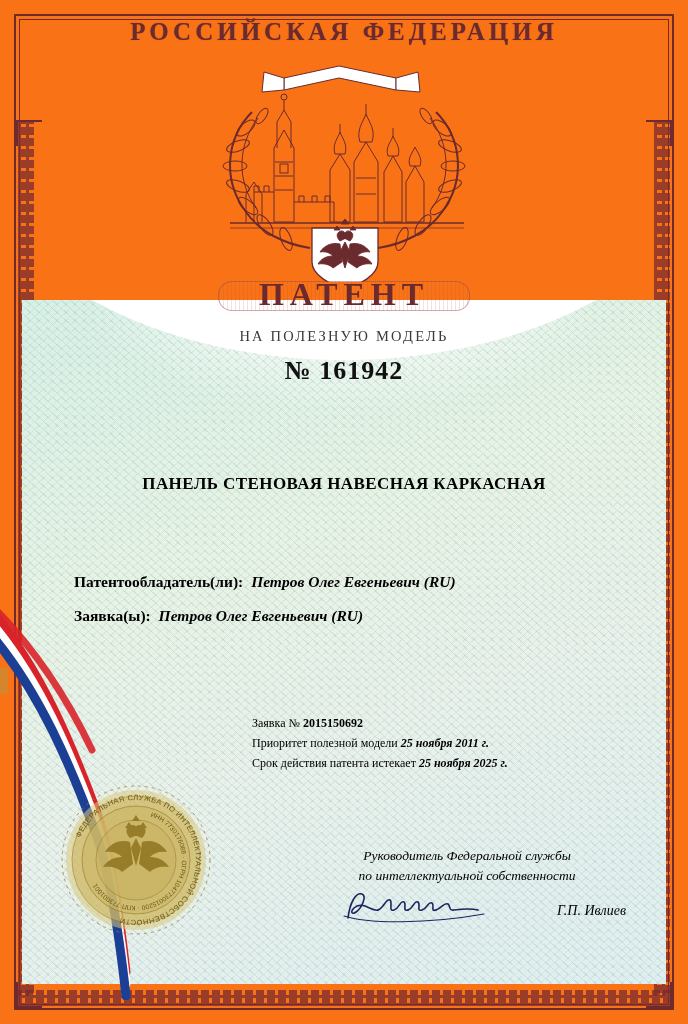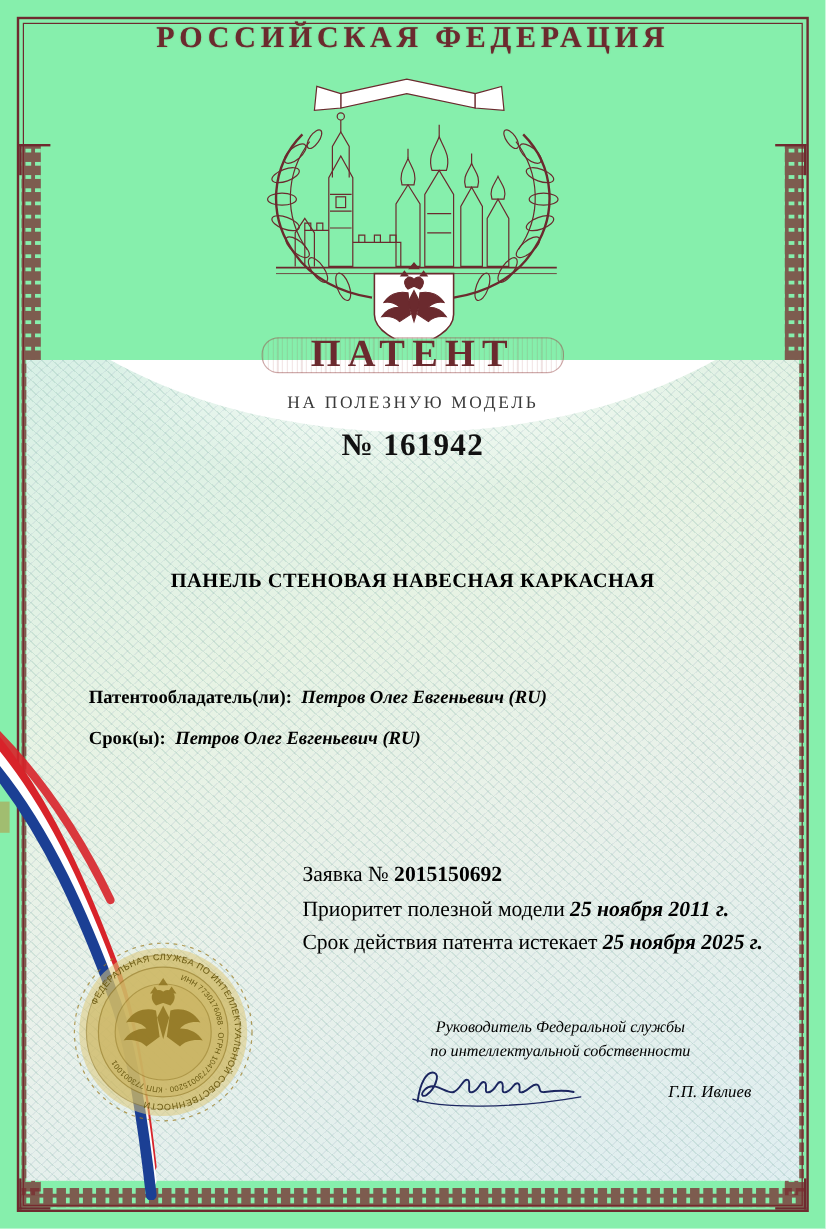--- a/index.html
+++ b/index.html
@@ -12,21 +12,21 @@
     height: 1024px;
     font-family: "Liberation Serif", serif;
     overflow: hidden;
   }
 
   
   .page {
     position: relative;
     width: 688px;
     height: 1024px;
-    background: #86efac;
+    background: #f97316;
     overflow: hidden;
   }
 
   
   .border-frame {
     position: absolute;
     left: 14px;
     top: 14px;
     right: 14px;
     bottom: 14px;
@@ -203,21 +203,21 @@
     font-weight: bold;
     font-style: italic;
     margin-left: 4px;
   }
 
   .details {
     position: absolute;
     top: 715px;
     left: 252px;
     right: 52px;
-    font-size: 18px;
+    font-size: 12px;
     color: #000;
     line-height: 1.48;
   }
   .details .bold-it { font-weight: bold; font-style: italic; }
   .details .bold { font-weight: bold; }
   .det-row { margin-bottom: 2px; }
 
   .signature-block {
     position: absolute;
     top: 846px;
@@ -387,21 +387,21 @@
   <div class="number">№ 161942</div>
 
   <div class="invention-title">ПАНЕЛЬ СТЕНОВАЯ НАВЕСНАЯ КАРКАСНАЯ</div>
 
   <div class="owner-block">
     <div class="owner-row">
       <span class="owner-label">Патентообладатель(ли):</span>
       <span class="owner-value">Петров Олег Евгеньевич (RU)</span>
     </div>
     <div class="owner-row">
-      <span class="owner-label">Срок(ы):</span>
+      <span class="owner-label">Заявка(ы):</span>
       <span class="owner-value">Петров Олег Евгеньевич (RU)</span>
     </div>
   </div>
 
   <div class="details">
     <div class="det-row">
       <span>Заявка №</span>
       <span class="bold">2015150692</span>
     </div>
     <div class="det-row">

